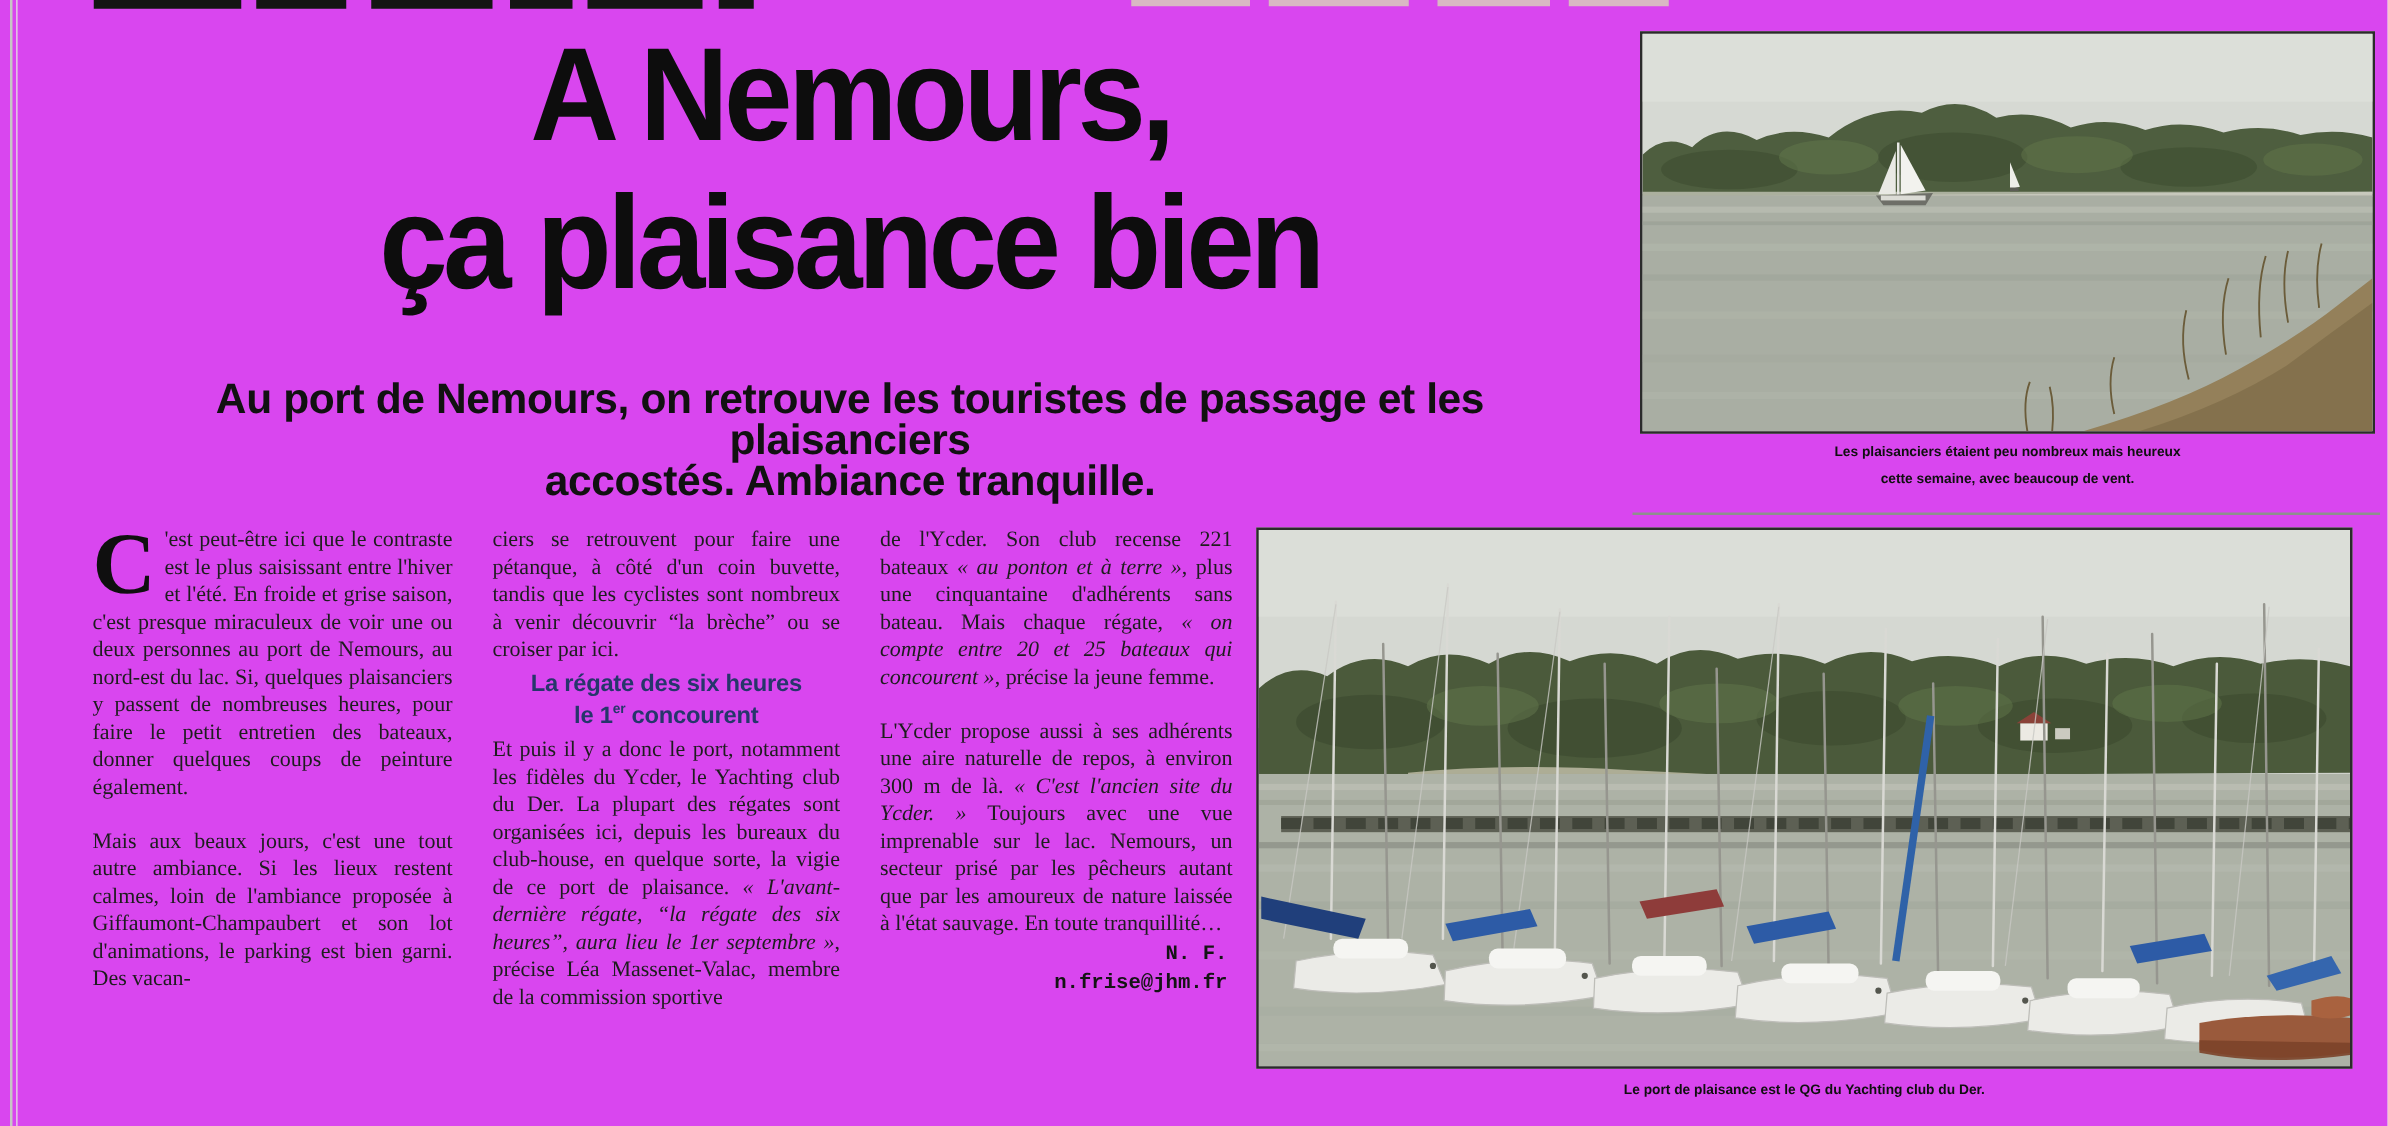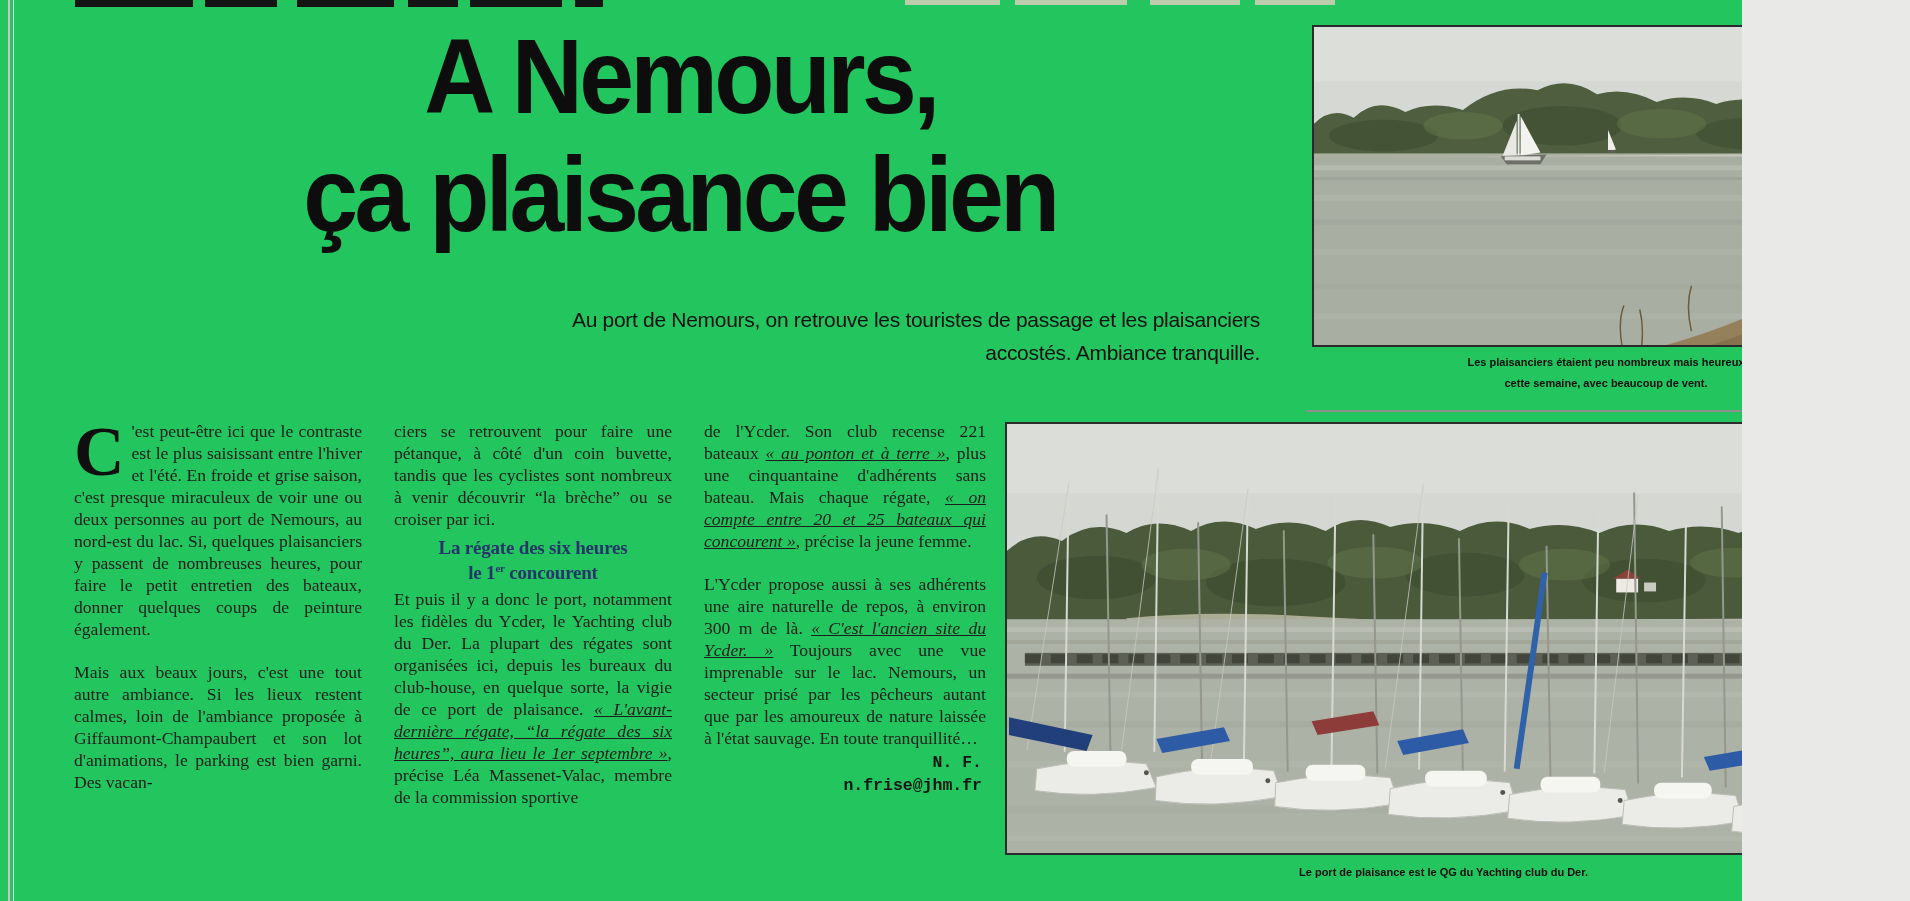--- a/index.html
+++ b/index.html
@@ -1,44 +1,44 @@
 <!DOCTYPE html>
 <html><head>
 <meta charset="utf-8">
 <style>
   html,body{margin:0;padding:0;background:#e9e9e7;}
-  .page{position:relative;width:1742px;height:901px;background:#22c55e;overflow:hidden;
+  .page{position:relative;width:1910px;height:901px;background:#d946ef;overflow:hidden;
         font-family:"Liberation Sans",sans-serif;color:#161616;}
   
   .scan-edge{position:absolute;left:8px;top:0;width:2px;height:901px;background:#c6c6c4;}
   .scan-edge2{position:absolute;left:13px;top:0;width:1px;height:901px;background:#e4e4e2;}
   .frag{position:absolute;top:0;height:7px;background:#141414;}
   .f1{left:75px;width:118px;} .f2{left:205px;width:72px;} .f3{left:297px;width:97px;}
   .f4{left:408px;width:50px;} .f5{left:470px;width:92px;} .f6{left:575px;width:28px;}
   .fragb{position:absolute;top:0;height:5px;background:#d8cdbb;opacity:.85;}
   .b1{left:905px;width:95px;} .b2{left:1015px;width:112px;} .b3{left:1150px;width:90px;} .b4{left:1255px;width:80px;}
   
   .headline{position:absolute;left:100px;top:20px;width:1160px;}
   .hl-line{text-align:center;height:118px;}
   .hl-inner{display:inline-block;font-weight:bold;font-size:106px;line-height:112px;
             letter-spacing:-4px;transform:scaleX(0.93);transform-origin:center;color:#0d0d0d;}
   
-  .deck{position:absolute;left:100px;top:303px;width:1160px;text-align:right;
-        font-weight:normal;font-size:21px;line-height:33px;color:#111;letter-spacing:-.3px;}
+  .deck{position:absolute;left:100px;top:303px;width:1160px;text-align:center;
+        font-weight:bold;font-size:34px;line-height:33px;color:#111;letter-spacing:-.3px;}
   
   .col{position:absolute;top:420px;font-family:"Liberation Serif",serif;font-size:17.6px;
        line-height:22px;text-align:justify;color:#1d1d1d;}
   .col1{left:74px;width:288px;}
   .col2{left:394px;width:278px;}
   .col3{left:704px;width:282px;}
   p.para{margin:0;}
   .para + .para{margin-top:21px;}
   .dropcap{float:left;font-weight:bold;font-size:70px;line-height:56px;padding:4px 7px 0 0;color:#0f0f0f;}
-  .it{font-style:italic;text-decoration:underline;}
-  .crosshead{margin:7px 0 5px 0;font-family:Liberation Serif, serif;font-weight:bold;
+  .it{font-style:italic;}
+  .crosshead{margin:7px 0 5px 0;font-family:Liberation Sans, sans-serif;font-weight:bold;
              font-size:19px;line-height:21px;text-align:center;color:#26366b;letter-spacing:-.2px;}
   .crosshead sup{font-size:11px;text-align:center;}
   .crosshead + .para{margin-top:0;}
   .byline-block{margin-top:2px;text-align:right;font-family:Liberation Mono, monospace;
                 font-weight:bold;font-size:16.5px;line-height:23px;color:#141414;padding-right:4px;}
   
   .photo{position:absolute;border:2px solid #2b2b2b;box-sizing:border-box;background:#cfd2cb;}
   .photo svg{display:block;width:100%;height:100%;}
   .top-photo{left:1312px;top:25px;width:588px;height:322px;}
   .bottom-photo{left:1005px;top:422px;width:877px;height:433px;}

